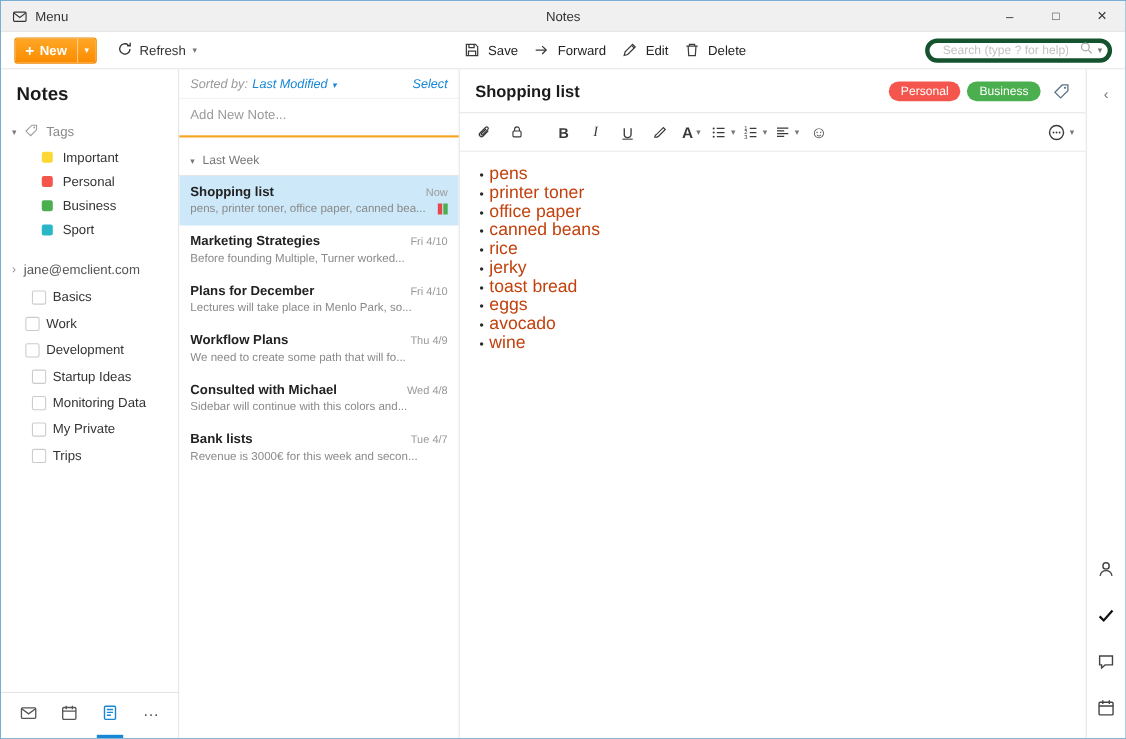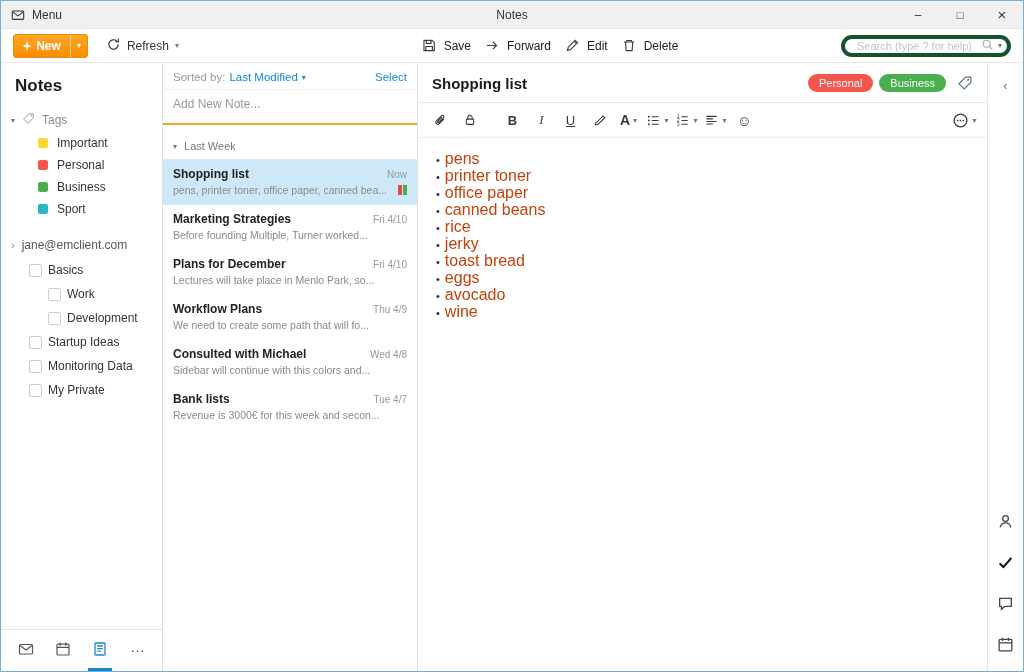--- a/index.html
+++ b/index.html
@@ -40,30 +40,30 @@
   
   .sidebar { width:162px; flex:0 0 auto; border-right:1px solid #e0e0e0; display:flex; flex-direction:column; background:#fff; }
   .side-title { font-size:17px; font-weight:bold; color:#1b1b1b; padding:13px 14px 12px; }
   .tags-header { display:flex; align-items:center; gap:7px; padding:4px 10px; font-size:12px; color:#8a8a8a; cursor:pointer; }
   .tags-header svg { color:#9a9a9a; }
   .tag-row { display:flex; align-items:center; gap:9px; padding:4px 10px 4px 37px; font-size:12px; color:#333; cursor:pointer; }
   .tag-swatch { width:10px; height:10px; border-radius:2px; flex:0 0 auto; }
   .account-row { display:flex; align-items:center; gap:7px; padding:6px 10px; margin-top:12px; font-size:12px; color:#555; cursor:pointer; }
   .account-chevron { font-size:11px; color:#888; }
   .folder-row { display:flex; align-items:center; gap:6px; padding:5px 10px 5px 28px; font-size:12px; color:#333; cursor:pointer; }
-  .folder-row.indent { padding-left:47px; }
+  .folder-row.indent { padding-left:22px; }
   .checkbox { width:13px; height:13px; border:1px solid #ccc; border-radius:2px; background:#fff; flex:0 0 auto; }
   .dock { margin-top:auto; height:42px; border-top:1px solid #e5e5e5; display:flex; align-items:stretch; justify-content:space-around; padding:0 6px; }
   .dock-item { width:30px; display:flex; align-items:center; justify-content:center; color:#555; position:relative; cursor:pointer; }
   .dock-item.active { color:#1787d6; }
   .dock-item.active::after { content:""; position:absolute; bottom:0; left:3px; right:3px; height:3px; background:#1787d6; }
   .dock-more { font-size:15px; color:#555; line-height:0; padding-bottom:8px; }
   
   .listpane { width:255px; flex:0 0 auto; border-right:1px solid #e0e0e0; display:flex; flex-direction:column; background:#fff; }
-  .list-header { display:flex; align-items:center; padding:8px 10px 6px; font-size:11.5px; }
+  .list-header { display:flex; align-items:center; padding:8px 10px 6px; font-size:11.5px;font-style:italic; }
   .sorted-label { color:#999; margin-right:4px; }
   .sort-value { color:#1787d6; display:flex; align-items:center; gap:4px; cursor:pointer; }
   .select-link { margin-left:auto; color:#1787d6; cursor:pointer; }
   .add-note { padding:7px 10px 12px; font-size:12px; color:#9a9a9a; border-top:1px solid #f1f1f1; border-bottom:2px solid #f5a623; cursor:text; }
   .group-row { display:flex; align-items:center; gap:7px; margin-top:15px; padding:0 10px 7px; font-size:11px; color:#777; border-bottom:1px solid #e6e6e6; cursor:pointer; }
   .notes-list { flex:1; overflow:hidden; }
   .note-row { padding:7px 10px 8px; border-bottom:1px solid transparent; cursor:pointer; }
   .note-row.selected { background:#cde8f9; }
   .note-line1 { display:flex; align-items:baseline; }
   .note-title { font-size:12px; font-weight:bold; color:#222; flex:1; white-space:nowrap; overflow:hidden; }
@@ -268,20 +268,24 @@
           <div class="folder-row">
             <span class="checkbox"></span>
             <span>Monitoring Data</span>
           </div>
 
           <div class="folder-row">
             <span class="checkbox"></span>
             <span>My Private</span>
           </div>
 
+          <div class="folder-row">
+            <span class="checkbox"></span>
+            <span>Trips</span>
+          </div>
         </div>
 
       <div class="dock">
         <div class="dock-item">
           <span>
             <svg width="16" height="16" viewBox="0 0 16 16" fill="none" stroke="currentColor" stroke-width="1.2">
                 <rect x="1.5" y="3.5" width="13" height="9.5" rx="1"></rect>
                 <path d="M2 4.5l6 4.5 6-4.5"></path>
               </svg>
           </span>

